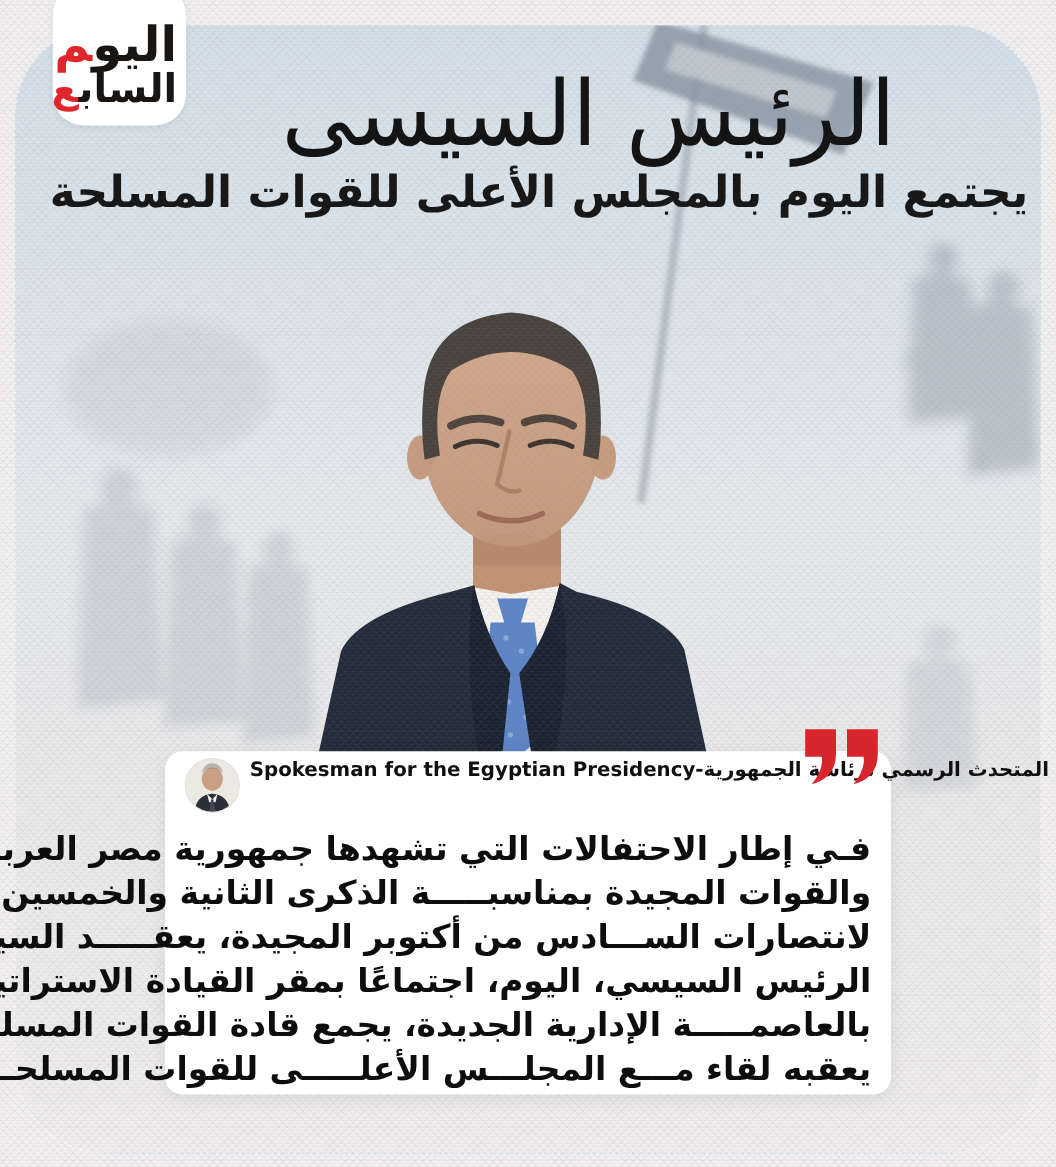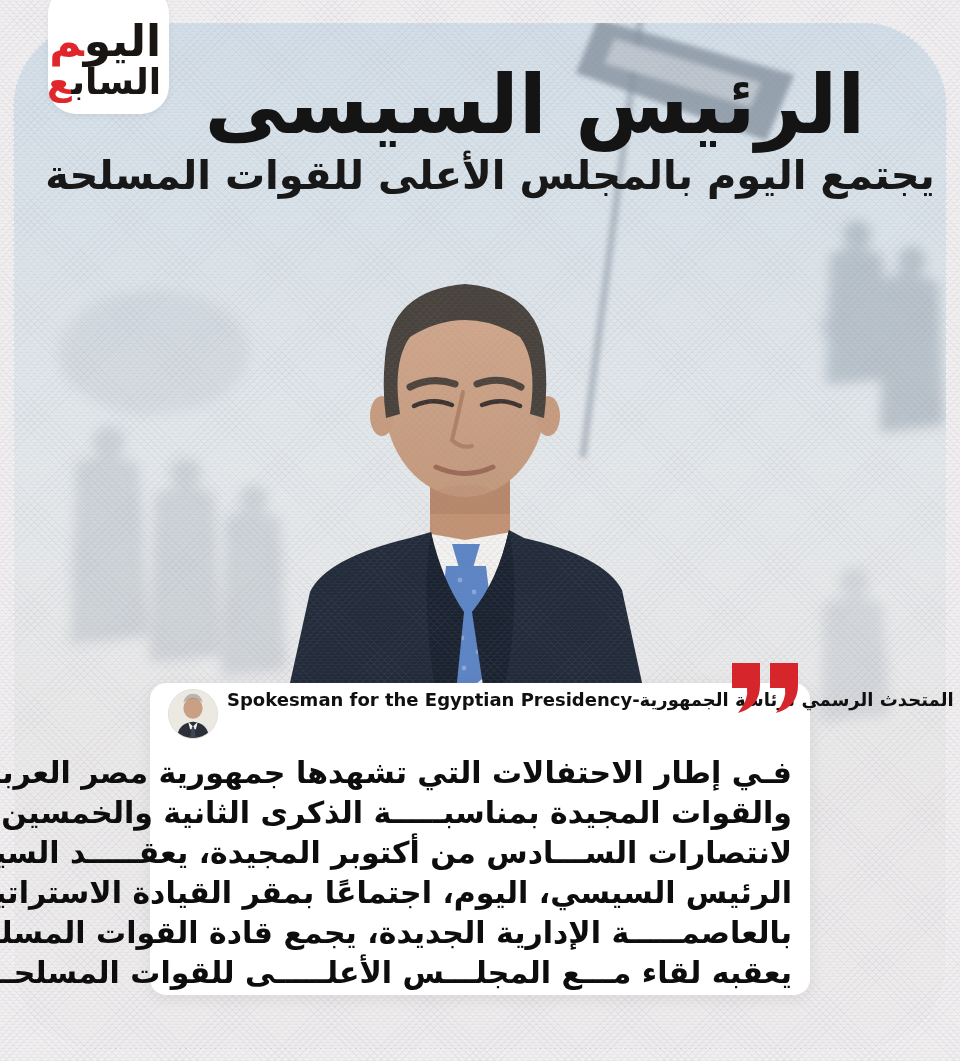--- a/index.html
+++ b/index.html
@@ -38,21 +38,21 @@
     background:#fff;border-radius:28px;
     display:flex;flex-direction:column;justify-content:flex-end;
     padding:8px 8px 12px 8px;text-align:right;direction:rtl;
     box-shadow:0 2px 6px rgba(0,0,0,.06);
   }
   .logo-l1{font-size:44px;line-height:42px;font-weight:bold;color:#181512;padding-left:6px;}
   .logo-l2{font-size:36px;line-height:40px;font-weight:bold;color:#181512;text-align:left;}
   .logo-red{color:var(--logo-red);}
   
   .headline-wrap{position:absolute;top:62px;left:0;right:0;z-index:6;text-align:center;direction:rtl;}
-  .headline{font-size:82px;line-height:1.06;font-weight:bold;color:var(--headline-black);padding-right:0;padding-left:0;margin-left:110px;}
+  .headline{font-size:82px;line-height:1.06;font-weight:normal;color:var(--headline-black);padding-right:0;padding-left:0;margin-left:110px;}
   .subheadline{font-size:40px;line-height:1.2;font-weight:bold;color:#181818;margin-top:2px;margin-left:20px;}
   
   .portrait{position:absolute;left:260px;top:240px;width:420px;height:452px;z-index:4;}
   
   .quote-card{
     position:absolute;left:150px;top:683px;width:660px;height:312px;z-index:10;
     background:var(--card-white);border-radius:16px;
     box-shadow:0 4px 16px rgba(0,0,0,.08);
     padding:6px 18px 0 18px;
   }

